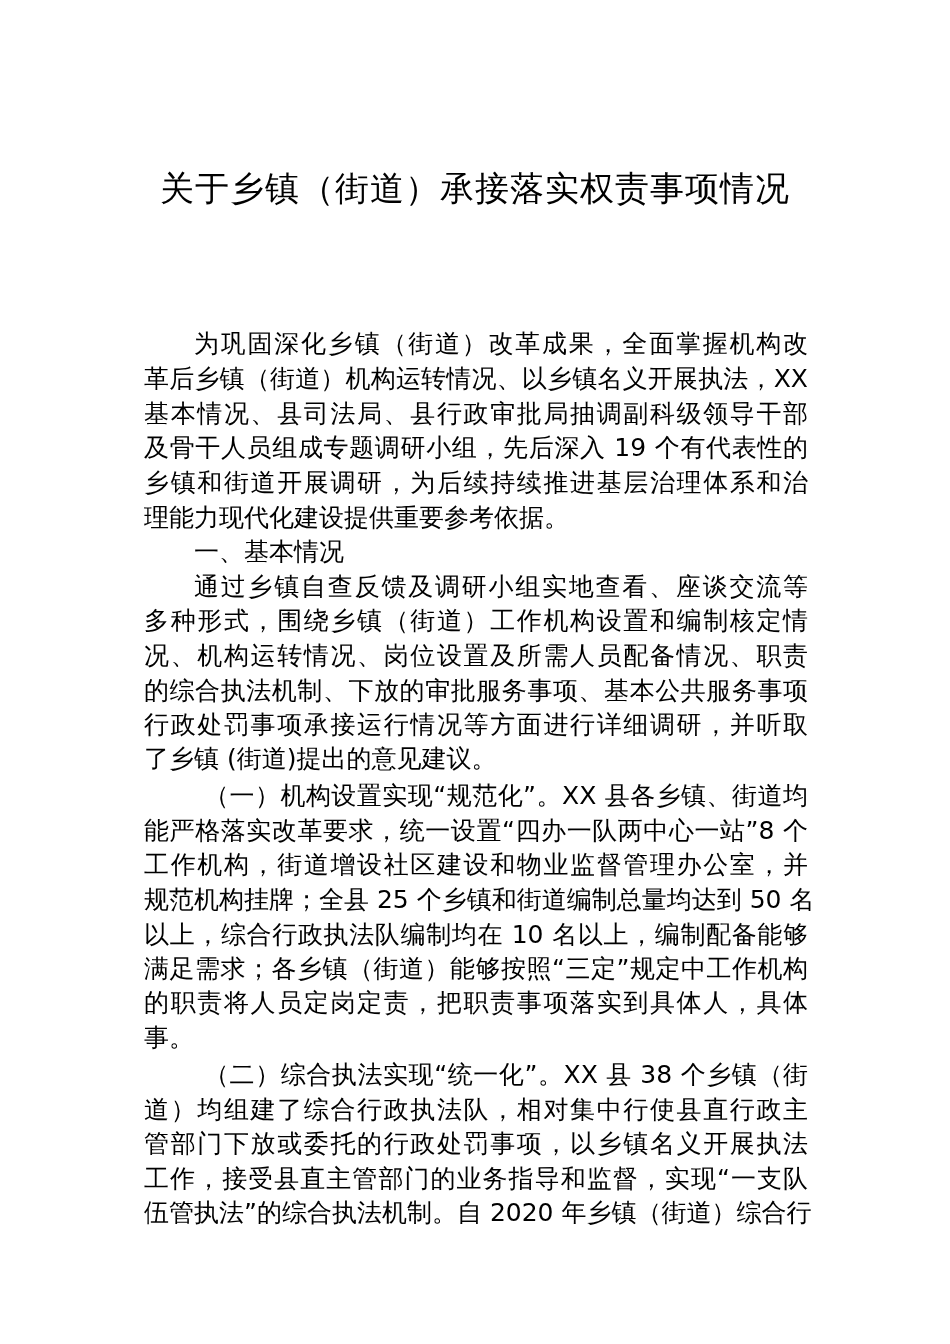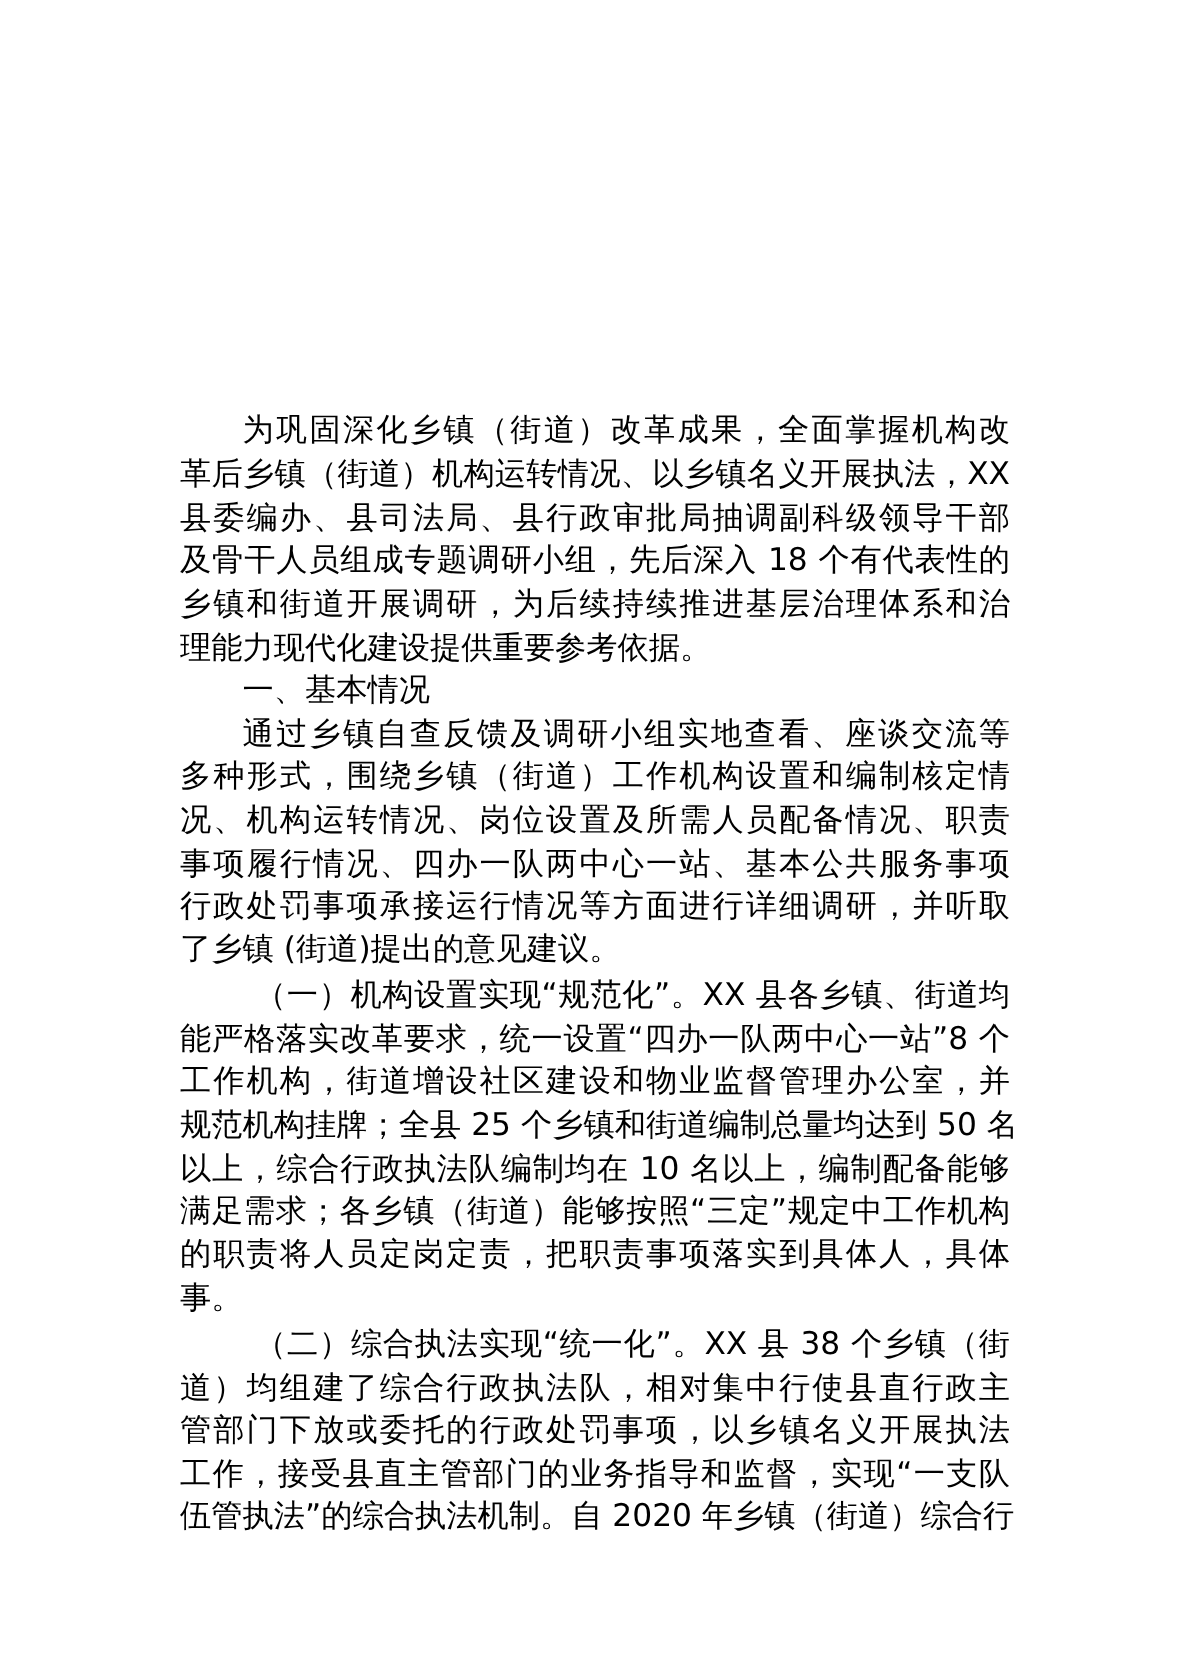--- a/index.html
+++ b/index.html
@@ -47,37 +47,38 @@
     }
     .line.indent { padding-left: 50px; width: 614px; }
     .line.indent-heading { padding-left: 50px; width: 614px; text-align-last: left; }
     .line.indent2 { padding-left: 60px; width: 604px; }
   </style>
 </head>
 <body>
 
 <div class="page">
 
+  <div class="title-line" style="top:168px;">关于乡镇（街道）承接落实权责事项情况</div>
 
   <div>
     <div class="line indent" style="top:327px;">为巩固深化乡镇（街道）改革成果，全面掌握机构改</div>
     <div class="line" style="top:362px;">革后乡镇（街道）机构运转情况、以乡镇名义开展执法，XX</div>
-    <div class="line" style="top:397px;">县委编办、县司法局、县行政审批局抽调副科级领导干部</div>
-    <div class="line" style="top:431px;">及骨干人员组成专题调研小组，先后深入 18 个有代表性的</div>
+    <div class="line" style="top:397px;">基本情况、县司法局、县行政审批局抽调副科级领导干部</div>
+    <div class="line" style="top:431px;">及骨干人员组成专题调研小组，先后深入 19 个有代表性的</div>
     <div class="line" style="top:466px;">乡镇和街道开展调研，为后续持续推进基层治理体系和治</div>
     <div class="line last" style="top:501px;">理能力现代化建设提供重要参考依据。</div>
   </div>
 
   <div class="line indent-heading" style="top:535px;">一、基本情况</div>
 
   <div>
     <div class="line indent" style="top:570px;">通过乡镇自查反馈及调研小组实地查看、座谈交流等</div>
     <div class="line" style="top:604px;">多种形式，围绕乡镇（街道）工作机构设置和编制核定情</div>
     <div class="line" style="top:639px;">况、机构运转情况、岗位设置及所需人员配备情况、职责</div>
-    <div class="line" style="top:674px;">事项履行情况、四办一队两中心一站、基本公共服务事项</div>
+    <div class="line" style="top:674px;">的综合执法机制、下放的审批服务事项、基本公共服务事项</div>
     <div class="line" style="top:708px;">行政处罚事项承接运行情况等方面进行详细调研，并听取</div>
     <div class="line last" style="top:742px;">了乡镇 (街道)提出的意见建议。</div>
   </div>
 
   <div>
     <div class="line indent2" style="top:779px;">（一）机构设置实现“规范化”。XX 县各乡镇、街道均</div>
     <div class="line" style="top:814px;">能严格落实改革要求，统一设置“四办一队两中心一站”8 个</div>
     <div class="line" style="top:848px;">工作机构，街道增设社区建设和物业监督管理办公室，并</div>
     <div class="line" style="top:883px;">规范机构挂牌；全县 25 个乡镇和街道编制总量均达到 50 名</div>
     <div class="line" style="top:918px;">以上，综合行政执法队编制均在 10 名以上，编制配备能够</div>

